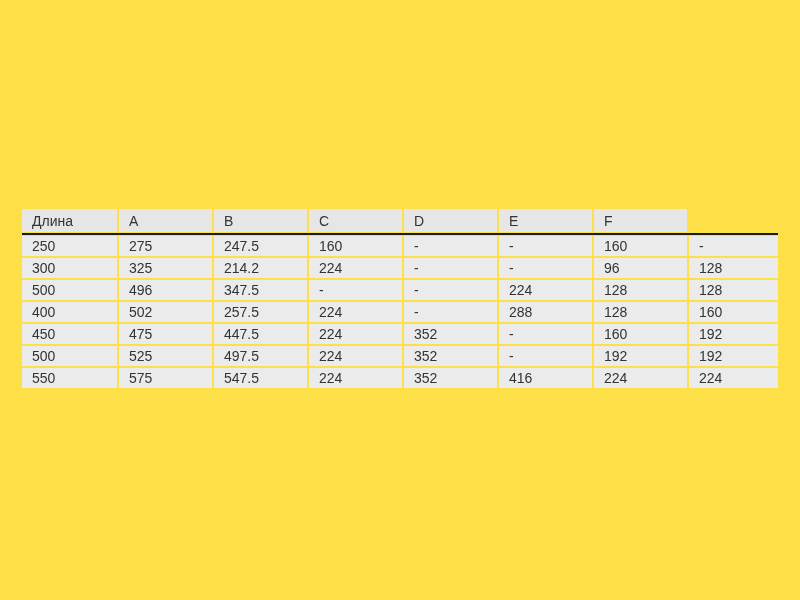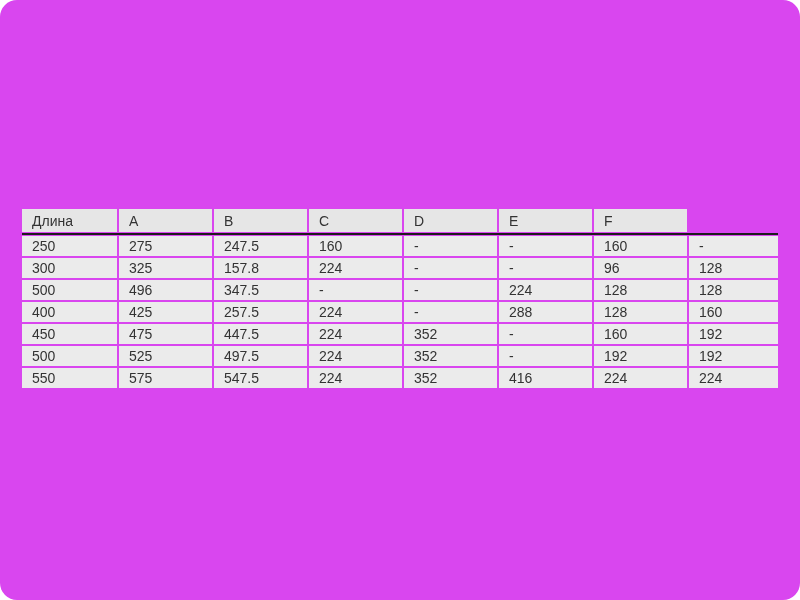--- a/index.html
+++ b/index.html
@@ -5,23 +5,22 @@
   html, body {
     margin: 0;
     padding: 0;
     background: #ffffff;
     font-family: "Liberation Sans", "DejaVu Sans", sans-serif;
   }
   .page {
     position: relative;
     width: 800px;
     height: 600px;
-    background: #d946ef;
+    background: #fde047;
     overflow: hidden;
-    border-radius: 17px;
   }
   .spec-table {
     position: absolute;
     left: 22px;
     top: 209px;
     width: 756px;
   }
   .trow {
     display: grid;
     grid-template-columns: 95px 93px 93px 93px 93px 93px 93px 89px;
@@ -81,42 +80,42 @@
         <div class="cell">160</div>
         <div class="cell">-</div>
         <div class="cell">-</div>
         <div class="cell">160</div>
         <div class="cell">-</div>
       </div>
 
       <div class="trow">
         <div class="cell">300</div>
         <div class="cell">325</div>
-        <div class="cell">157.8</div>
+        <div class="cell">214.2</div>
         <div class="cell">224</div>
         <div class="cell">-</div>
         <div class="cell">-</div>
         <div class="cell">96</div>
         <div class="cell">128</div>
       </div>
 
       <div class="trow">
         <div class="cell">500</div>
         <div class="cell">496</div>
         <div class="cell">347.5</div>
         <div class="cell">-</div>
         <div class="cell">-</div>
         <div class="cell">224</div>
         <div class="cell">128</div>
         <div class="cell">128</div>
       </div>
 
       <div class="trow">
         <div class="cell">400</div>
-        <div class="cell">425</div>
+        <div class="cell">502</div>
         <div class="cell">257.5</div>
         <div class="cell">224</div>
         <div class="cell">-</div>
         <div class="cell">288</div>
         <div class="cell">128</div>
         <div class="cell">160</div>
       </div>
 
       <div class="trow">
         <div class="cell">450</div>

